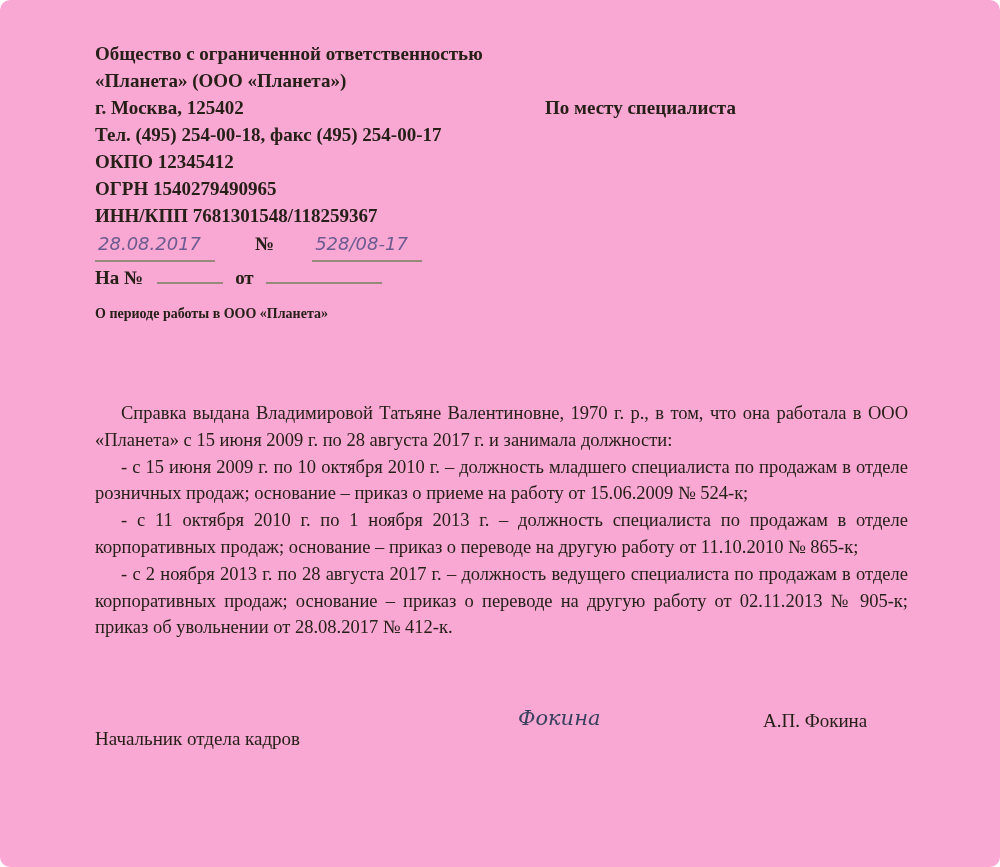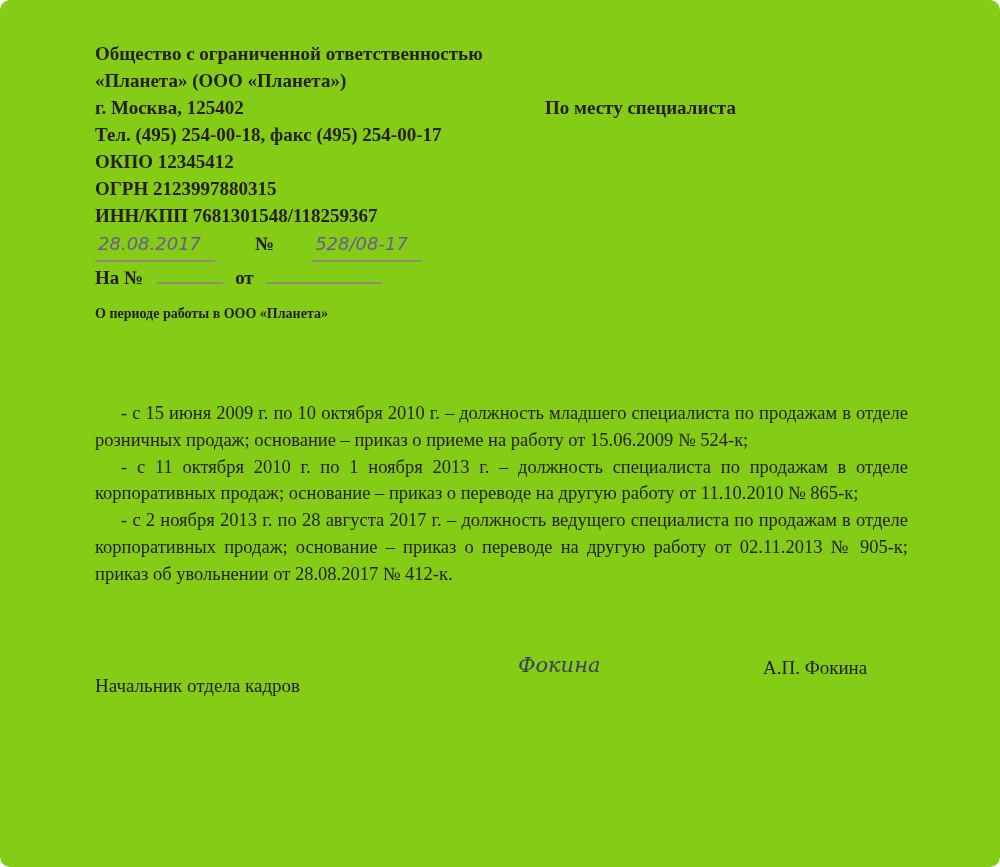--- a/index.html
+++ b/index.html
@@ -6,21 +6,21 @@
     margin: 0;
     padding: 0;
     background: #ffffff;
     font-family: "Liberation Serif", "DejaVu Serif", serif;
   }
   .page {
     position: relative;
     width: 1000px;
     height: 867px;
     box-sizing: border-box;
-    background: #84cc16;
+    background: #f9a8d4;
     border-radius: 10px;
     color: #262019;
     padding: 40px 92px 0 95px;
     overflow: hidden;
   }
   
   .letterhead {
     position: relative;
     font-size: 19px;
     line-height: 27px;
@@ -112,41 +112,42 @@
 <body>
 
 <div class="page">
 
   <div class="letterhead">
     <div class="letterhead-line">Общество с ограниченной ответственностью</div>
     <div class="letterhead-line">«Планета» (ООО «Планета»)</div>
     <div class="letterhead-line">г. Москва, 125402</div>
     <div class="letterhead-line">Тел. (495) 254-00-18, факс (495) 254-00-17</div>
     <div class="letterhead-line">ОКПО 12345412</div>
-    <div class="letterhead-line">ОГРН 2123997880315</div>
+    <div class="letterhead-line">ОГРН 1540279490965</div>
     <div class="letterhead-line">ИНН/КПП 7681301548/118259367</div>
     <div class="recipient">По месту специалиста</div>
   </div>
 
   <div class="ref-line">
     <span class="hand">28.08.2017</span>
     <span class="ref-no-sign">№</span>
     <span class="hand">528/08-17</span>
   </div>
 
   <div class="reply-line">
     <span>На №</span>
     <span class="blank blank-no"></span>
     <span>от</span>
     <span class="blank blank-date"></span>
   </div>
 
   <div class="subject">О периоде работы в ООО «Планета»</div>
 
   <div class="body-text">
+    <p>Справка выдана Владимировой Татьяне Валентиновне, 1970 г. р., в том, что она работала в ООО «Планета» с 15 июня 2009 г. по 28 августа 2017 г. и занимала должности:</p>
     <p>- с 15 июня 2009 г. по 10 октября 2010 г. – должность младшего специалиста по продажам в отделе розничных продаж; основание – приказ о приеме на работу от 15.06.2009 № 524-к;</p>
     <p>- с 11 октября 2010 г. по 1 ноября 2013 г. – должность специалиста по продажам в отделе корпоративных продаж; основание – приказ о переводе на другую работу от 11.10.2010 № 865-к;</p>
     <p>- с 2 ноября 2013 г. по 28 августа 2017 г. – должность ведущего специалиста по продажам в отделе корпоративных продаж; основание – приказ о переводе на другую работу от 02.11.2013 № 905-к; приказ об увольнении от 28.08.2017 № 412-к.</p>
   </div>
 
   <div class="signature-row">
     <span class="sig-position">Начальник отдела кадров</span>
     <span class="sig-script">Фокина</span>
     <span class="sig-name">А.П. Фокина</span>
   </div>

